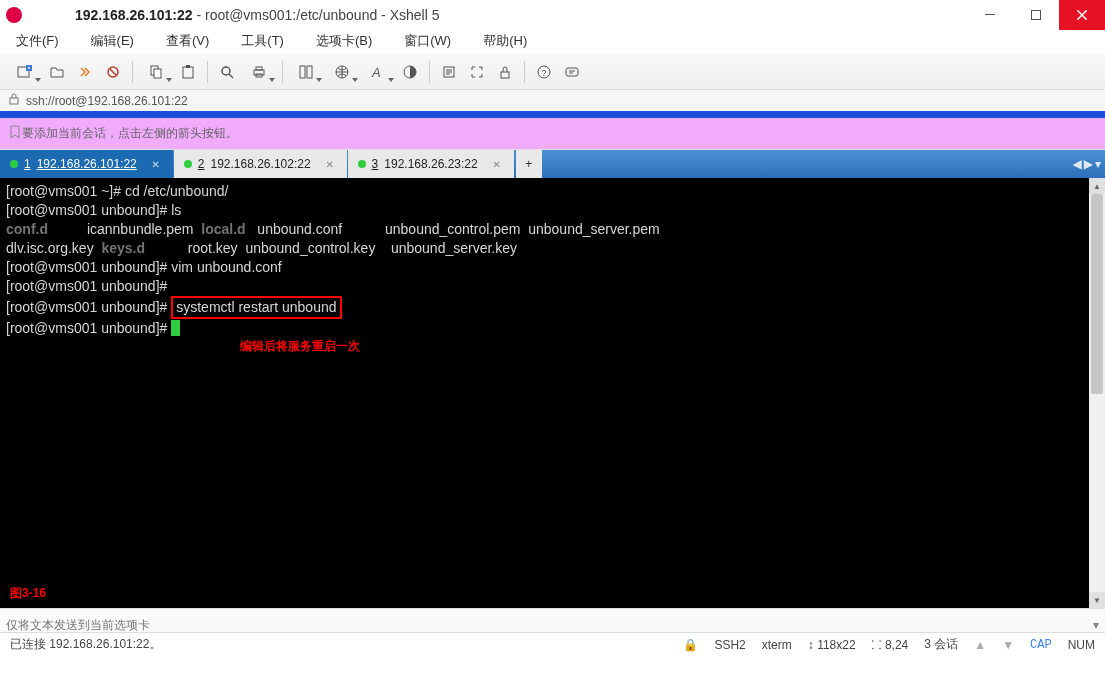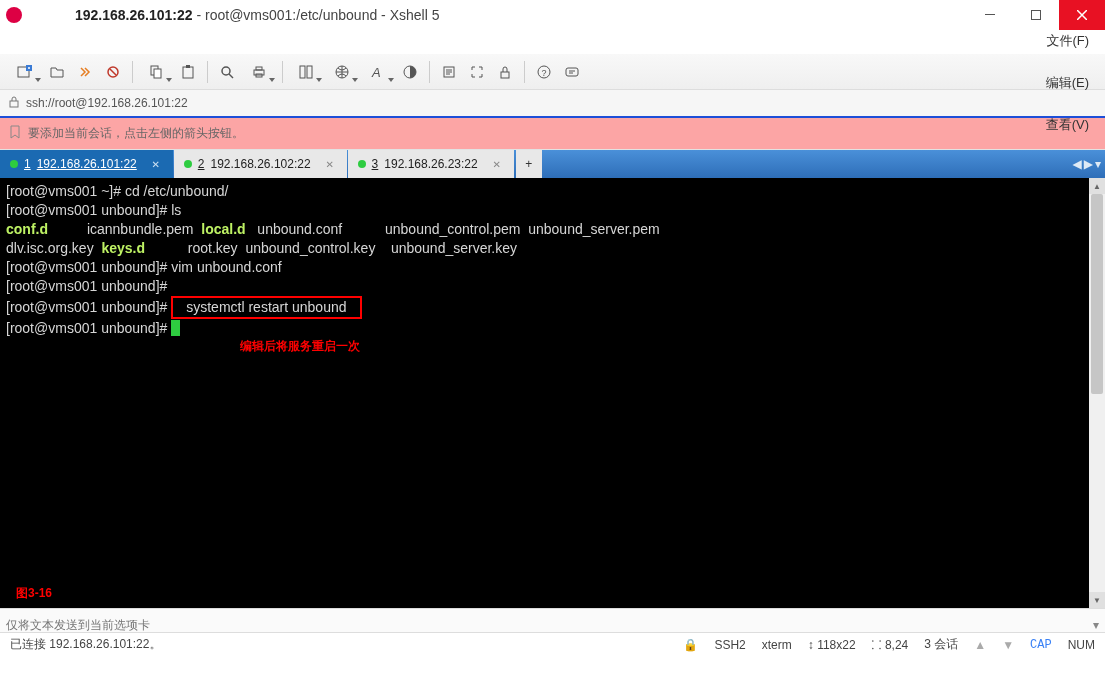--- a/index.html
+++ b/index.html
@@ -8,57 +8,57 @@
 
 .title-bar { height: 30px; background: #fff; display: flex; align-items: center; padding-left: 6px; position: relative; gap: 45px; }
 .app-icon { width: 16px; height: 16px; background: #d04; border-radius: 50%; margin-right: 8px; }
 .title-text { font-size: 14px; color: #444; }
 .title-text .host { font-weight: bold; color: #222; }
 .win-controls { position: absolute; right: 0; top: 0; display: flex; }
 .win-btn { width: 46px; height: 30px; display: flex; align-items: center; justify-content: center; color: #555; }
 .win-btn.close { background: #e81123; color: #fff; }
 
 
-.menu-bar { height: 24px; display: flex; align-items: flex-end; padding: 0 10px; gap: 20px; flex-direction: column; }
+.menu-bar { height: 24px; display: flex; align-items: flex-start; padding: 0 10px; gap: 20px; }
 .menu-item { padding: 2px 6px; color: #333; font-size: 13px; }
 
 
 .toolbar { height: 36px; background: linear-gradient(#f8f8f8,#efefef); border-bottom: 1px solid #ddd; display: flex; align-items: center; padding: 0 8px; gap: 2px; }
 .tbtn { width: 26px; height: 28px; display: flex; align-items: center; justify-content: center; color: #555; position: relative; }
 .tbtn.dd::after { content: ""; position: absolute; right: 1px; bottom: 4px; width: 0; height: 0; border-left: 3px solid transparent; border-right: 3px solid transparent; border-top: 4px solid #666; }
 .tbtn.wdd { width: 34px; }
 .tsep { width: 1px; height: 22px; background: #ccc; margin: 0 4px; }
 
 
-.addr-bar { height: 28px; background: #f6f6f6; border-bottom: 2px solid #1d4ed8; display: flex; align-items: center; padding: 0 8px; color: #555; gap: 6px; }
-
-
-.hint-bar { height: 32px; background: #fca5a5; border-bottom: 1px solid #e2e2e2; display: flex; align-items: center; padding: 0 8px; color: #666; gap: 6px; }
+.addr-bar { height: 28px; background: #f6f6f6; border-bottom: 7px solid #1d4ed8; display: flex; align-items: center; padding: 0 8px; color: #555; gap: 6px; }
+
+
+.hint-bar { height: 32px; background: #f0abfc; border-bottom: 1px solid #e2e2e2; display: flex; align-items: center; padding: 0 8px; color: #666; }
 
 
 .tab-strip { height: 28px; background: linear-gradient(#4a90d9,#2e6eb8); display: flex; align-items: stretch; position: relative; }
 .tab { display: flex; align-items: center; gap: 6px; padding: 0 10px; background: #e8e8e8; color: #222; margin-right: 1px; font-size: 12px; position: relative; }
 .tab.active { background: #1b6ab2; color: #fff; }
 .tab.active .tab-label { text-decoration: underline; }
 .tab .dot { width: 8px; height: 8px; border-radius: 50%; background: #2ecc40; }
 .tab .num { text-decoration: underline; }
 .tab .x { margin-left: 6px; width: 14px; height: 14px; display:flex; align-items:center; justify-content:center; font-size:10px; color:#888; }
 .tab.active .x { color:#cce0f2; }
 .new-tab { width: 26px; display:flex; align-items:center; justify-content:center; background:#e8e8e8; margin-left:1px; color:#333; }
 .tab-nav { position:absolute; right:4px; top:0; height:100%; display:flex; align-items:center; gap:2px; color:#dfeaf5; }
 
 
 .term-wrap { position: relative; height: 430px; background: #000; display: flex; }
 .term { flex: 1; padding: 4px 6px; font-family: "SimSun","Consolas",monospace; font-size: 14px; line-height: 19px; color: #d6d6d6; white-space: pre; }
 .scrollbar { width: 16px; background: #f0f0f0; position: relative; }
 .scroll-up, .scroll-down { height: 16px; background:#e0e0e0; display:flex; align-items:center; justify-content:center; color:#666; font-size:8px; }
 .scroll-thumb { position:absolute; top:16px; left:2px; right:2px; height:200px; background:#c6c6c6; border-radius:2px; }
-.dir { color: #bef264; font-weight: bold; }
+.dir { color: #737373; font-weight: bold; }
 .cursor { display:inline-block; width:9px; height:16px; background:#2ecc40; vertical-align:text-bottom; }
-.hl-box { display:inline-block; border:2px solid #f00; padding:0 13px; color:#d6d6d6; }
+.hl-box { display:inline-block; border:2px solid #f00; padding:0 3px; color:#d6d6d6; }
 .ann { color:#f00; font-weight:bold; position:absolute; }
 
 
 .send-box { height: 24px; border-top: 1px solid #ddd; background:#fafafa; display:flex; align-items:flex-end; padding:0 6px; color:#999; justify-content:space-between; }
 .status-bar { height: 24px; border-top: 1px solid #ddd; display:flex; align-items:center; padding:0 10px; justify-content:space-between; color:#444; font-size:12px;gap:6px; }
 .status-right { display:flex; align-items:center; gap:16px; }
 .caps { color:#3b82f6;font-family:Liberation Mono, monospace; }
 </style>
 </head>
 <body>
@@ -250,21 +250,21 @@
 <div class="term-wrap">
   <div class="term"><span><span>[root@vms001 ~]#</span><span> cd /etc/unbound/</span></span>
 <span><span>[root@vms001 unbound]#</span><span> ls</span></span>
 <span><span class="dir">conf.d</span><span>          icannbundle.pem  </span><span class="dir">local.d</span><span>   unbound.conf           unbound_control.pem  unbound_server.pem</span></span>
 <span><span>dlv.isc.org.key  </span><span class="dir">keys.d</span><span>           root.key  unbound_control.key    unbound_server.key</span></span>
 <span><span>[root@vms001 unbound]#</span><span> vim unbound.conf</span></span>
 <span><span>[root@vms001 unbound]#</span></span>
 <span><span>[root@vms001 unbound]#</span><span> </span><span class="hl-box">systemctl restart unbound</span></span>
 <span><span>[root@vms001 unbound]#</span><span> </span><span class="cursor"></span></span></div>
   <div class="ann" style="left:240px; top:160px;font-family:Liberation Serif, serif;">编辑后将服务重启一次</div>
-  <div class="ann" style="left:16px; bottom:6px;">图3-16</div>
+  <div class="ann" style="left:10px; bottom:6px;">图3-16</div>
   <div class="scrollbar">
     <div class="scroll-up">▲</div>
     <div class="scroll-thumb"></div>
     <div class="scroll-down" style="position:absolute;bottom:0;left:0;right:0;">▼</div>
   </div>
 </div>
 
 <div class="send-box">
   <input style="border: none; background: transparent; flex: 1 1 0%; color: rgb(51, 51, 51); font-size: 12px; outline: none;" placeholder="仅将文本发送到当前选项卡">
   <span style="color:#888;">▾</span>

